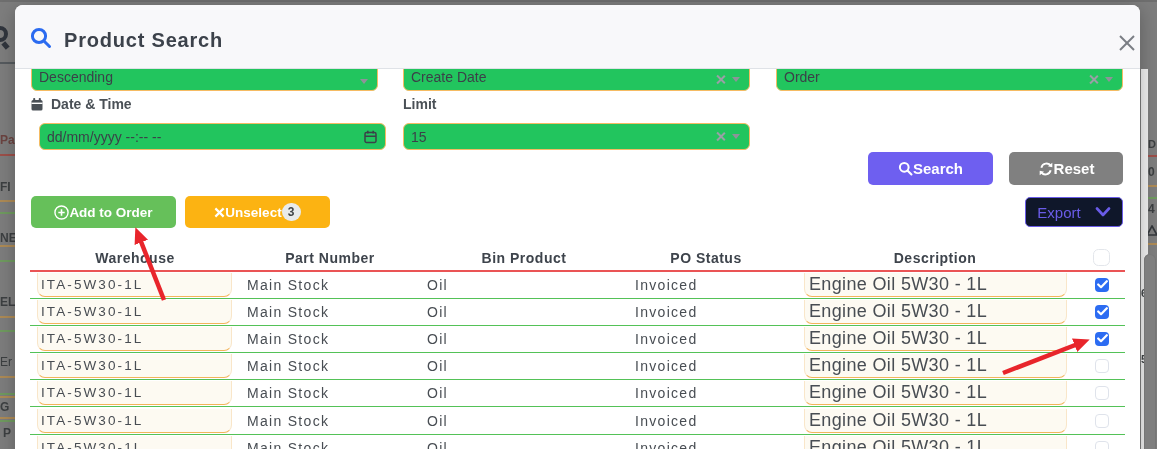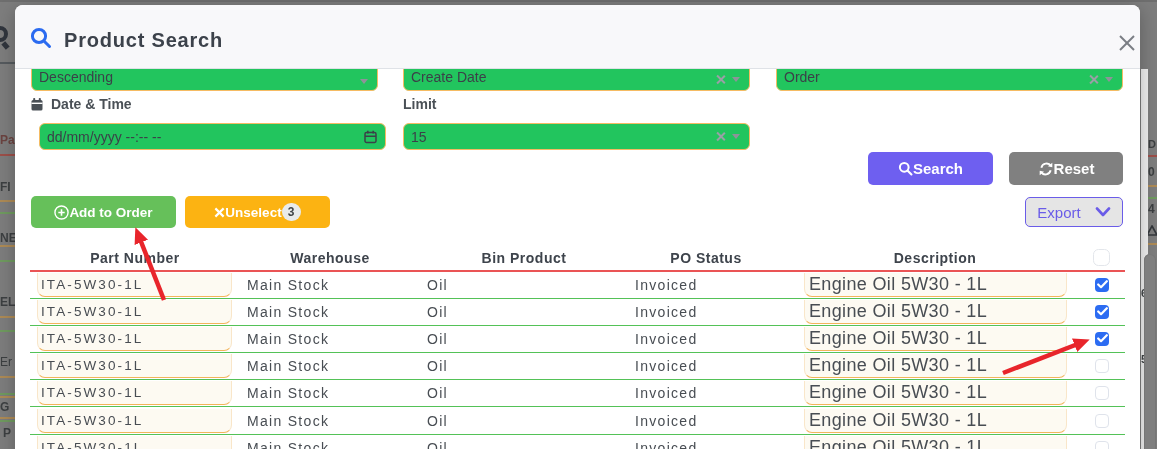--- a/index.html
+++ b/index.html
@@ -44,21 +44,21 @@
   .form-label { position:absolute; font-size:14px; font-weight:bold; color:#4a5056; display:flex; align-items:center; gap:8px; }
   .input-row { top:54px; height:27px; width:347px; }
 
   
   .btn { position:absolute; border:none; border-radius:5px; font-family:"Liberation Sans",sans-serif; font-size:15px; font-weight:bold; color:#fff; display:flex; align-items:center; justify-content:center; cursor:pointer; }
   .btn-search { left:853px; top:83px; width:125px; height:33px; background:#6e5ff0; }
   .btn-reset  { left:994px; top:83px; width:114px; height:33px; background:#808080; }
   .btn-add    { left:16px;  top:127px; width:145px; height:32px; background:#66c05a; font-size:13.5px; }
   .btn-unselect { left:170px; top:127px; width:145px; height:32px; background:#fcb312; font-size:13.5px; }
   .badge { background:#e9ebea; color:#3f4447; border-radius:9px; min-width:19px; height:18px; font-size:12px; font-weight:bold; display:flex; align-items:center; justify-content:center; padding:0 5px; }
-  .btn-export { left:1010px; top:128px; width:98px; height:30px; background:#e5e5e5; border:1px solid #6a5ce8; color:#6a5ce8; font-weight:normal; font-size:15px; gap:14px; }
+  .btn-export { left:1010px; top:128px; width:98px; height:30px; background:#0f172a; border:1px solid #6a5ce8; color:#6a5ce8; font-weight:normal; font-size:15px; gap:14px; }
 
   
   .ptable { position:absolute; left:15px; top:176.5px; width:1095px; font-size:14px; color:#484d53; }
   .t-head { display:grid; grid-template-columns:210px 180px 208px 156px 302px 39px; height:26px; align-items:center; border-bottom:2px solid #ea5455; }
   .t-head .th { text-align:center; font-weight:bold; font-size:14px; color:#3e444c; letter-spacing:.5px; }
   .t-row { display:grid; grid-template-columns:210px 180px 208px 156px 302px 39px; height:27.2px; align-items:center; border-bottom:1.5px solid #53c257; letter-spacing:1.3px; }
   .t-row .td { white-space:nowrap; overflow:hidden; }
   .td-pad { padding-left:7px; }
   .hl-cell { background:#fdfaf2; border:1px solid rgba(240,173,78,.25); border-top:none; border-bottom:1.4px solid #f2b45a; border-radius:0 0 8px 8px; height:24px; display:flex; align-items:center; padding-left:3px; }
   .hl-part { margin-left:7px; width:195px; font-size:13.5px; letter-spacing:2.1px; }
@@ -220,22 +220,22 @@
     </button>
     <button class="btn btn-export">
       <span>Export</span>
       <svg width="16" height="10" viewBox="0 0 16 10" fill="none">
         <polyline points="2,1.5 8,8 14,1.5" stroke="#6a5ce8" stroke-width="2.6" stroke-linecap="round" stroke-linejoin="round"></polyline>
       </svg>
     </button>
 
     <div class="ptable">
       <div class="t-head">
+        <div class="th">Warehouse</div>
         <div class="th">Part Number</div>
-        <div class="th">Warehouse</div>
         <div class="th">Bin Product</div>
         <div class="th">PO Status</div>
         <div class="th">Description</div>
         <div class="th">
             <span class="cbx-head"></span>
           </div>
       </div>
       <div id="rows">
         <div class="t-row">
           <div class="td">

